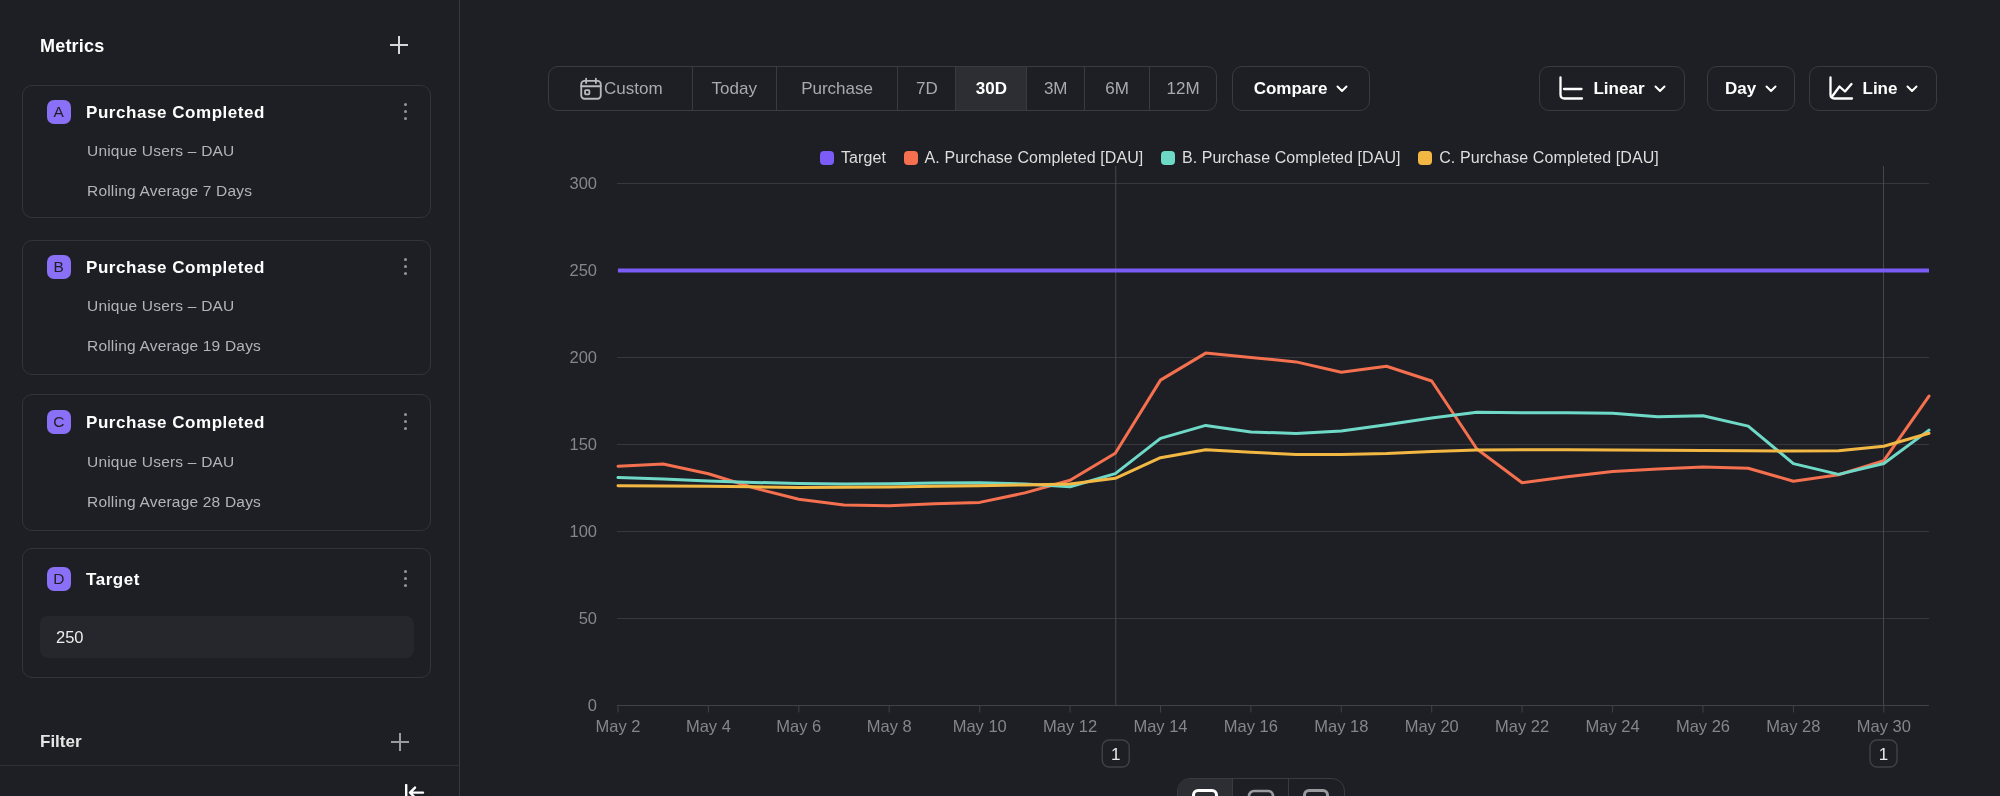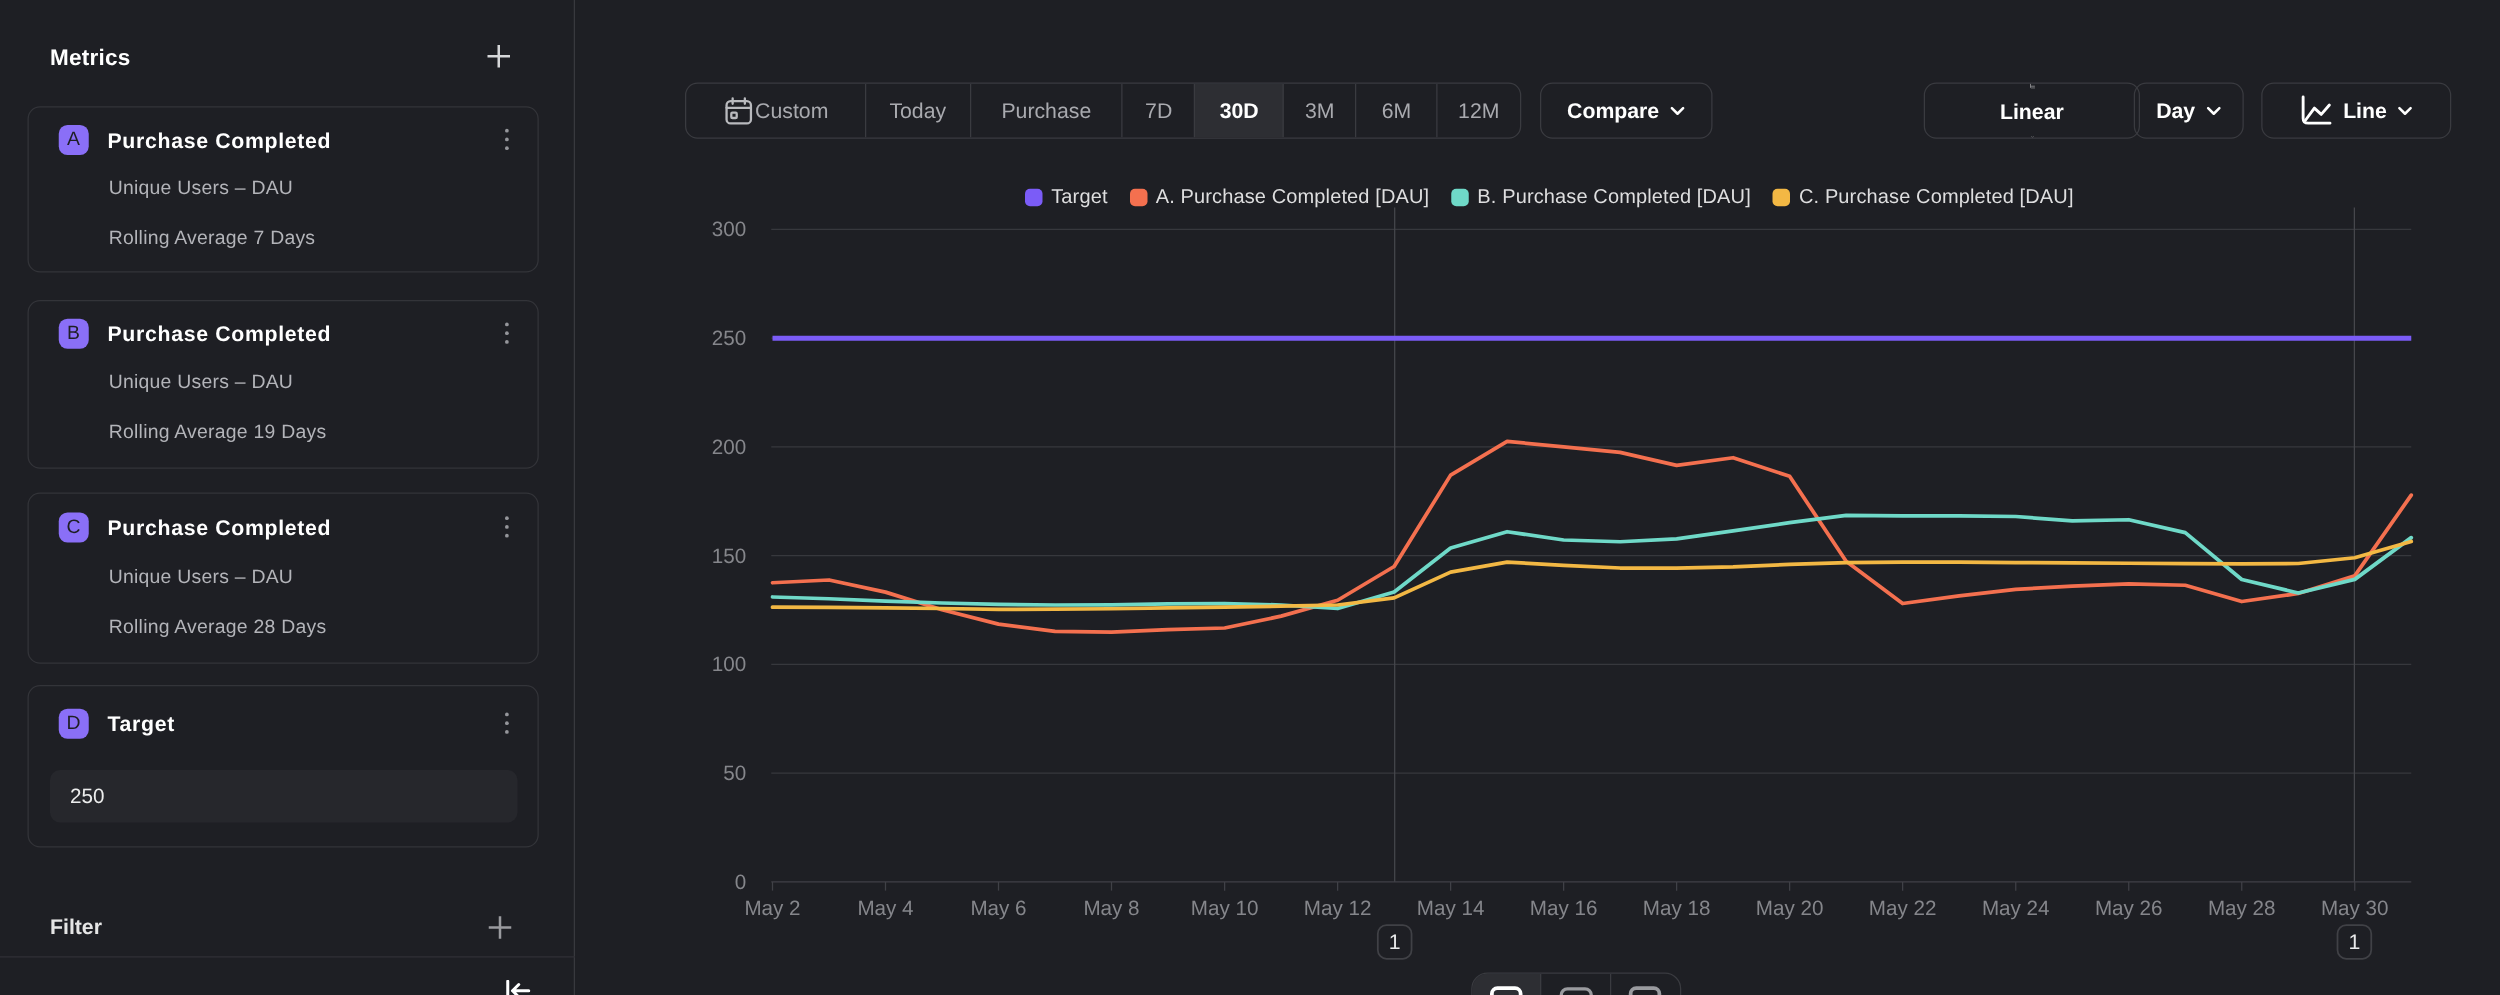--- a/index.html
+++ b/index.html
@@ -111,30 +111,30 @@
     <div class="s" style="width:122px;">Purchase</div>
     <div class="s" style="width:58px;">7D</div>
     <div class="s sel" style="width:71px;">30D</div>
     <div class="s" style="width:58px;">3M</div>
     <div class="s" style="width:65px;">6M</div>
     <div class="s" style="width:66px;">12M</div>
   </div>
   <div class="btn" style="left:1232px; width:138px;">Compare <svg width="12" height="8" viewBox="0 0 12 8">
       <path d="M1.5 1.5 L6 6 L10.5 1.5" stroke="#fff" stroke-width="2" fill="none" stroke-linecap="round" stroke-linejoin="round"></path>
     </svg></div>
-  <div class="btn" style="left:1539px; width:173px;flex-direction:column;"><svg width="26" height="25" viewBox="0 0 26 25" fill="none" stroke="#fff" stroke-width="2.3" stroke-linecap="round" stroke-linejoin="round">
+  <div class="btn" style="left:1539px; width:146px;"><svg width="26" height="25" viewBox="0 0 26 25" fill="none" stroke="#fff" stroke-width="2.3" stroke-linecap="round" stroke-linejoin="round">
       <path d="M2.5 1.5 V18.5 Q2.5 22.5 6.5 22.5 H24"></path>
       <path d="M6 13 H23.5"></path>
     </svg> Linear <svg width="12" height="8" viewBox="0 0 12 8">
       <path d="M1.5 1.5 L6 6 L10.5 1.5" stroke="#fff" stroke-width="2" fill="none" stroke-linecap="round" stroke-linejoin="round"></path>
     </svg></div>
   <div class="btn" style="left:1707px; width:88px;">Day <svg width="12" height="8" viewBox="0 0 12 8">
       <path d="M1.5 1.5 L6 6 L10.5 1.5" stroke="#fff" stroke-width="2" fill="none" stroke-linecap="round" stroke-linejoin="round"></path>
     </svg></div>
-  <div class="btn" style="left:1809px; width:152px;"><svg width="26" height="25" viewBox="0 0 26 25" fill="none" stroke="#fff" stroke-width="2.3" stroke-linecap="round" stroke-linejoin="round">
+  <div class="btn" style="left:1809px; width:128px;"><svg width="26" height="25" viewBox="0 0 26 25" fill="none" stroke="#fff" stroke-width="2.3" stroke-linecap="round" stroke-linejoin="round">
       <path d="M2.5 1.5 V18.5 Q2.5 22.5 6.5 22.5 H24"></path>
       <path d="M4.5 20 L11.5 10.5 L17 15.5 L23.5 8"></path>
     </svg> Line <svg width="12" height="8" viewBox="0 0 12 8">
       <path d="M1.5 1.5 L6 6 L10.5 1.5" stroke="#fff" stroke-width="2" fill="none" stroke-linecap="round" stroke-linejoin="round"></path>
     </svg></div>
 
   <div id="legend">
     <div class="lg"><span class="sw" style="background:#7b5cf7;"></span>Target</div>
     <div class="lg"><span class="sw" style="background:#f4704f;"></span>A. Purchase Completed [DAU]</div>
     <div class="lg"><span class="sw" style="background:#6fd9c8;"></span>B. Purchase Completed [DAU]</div>

